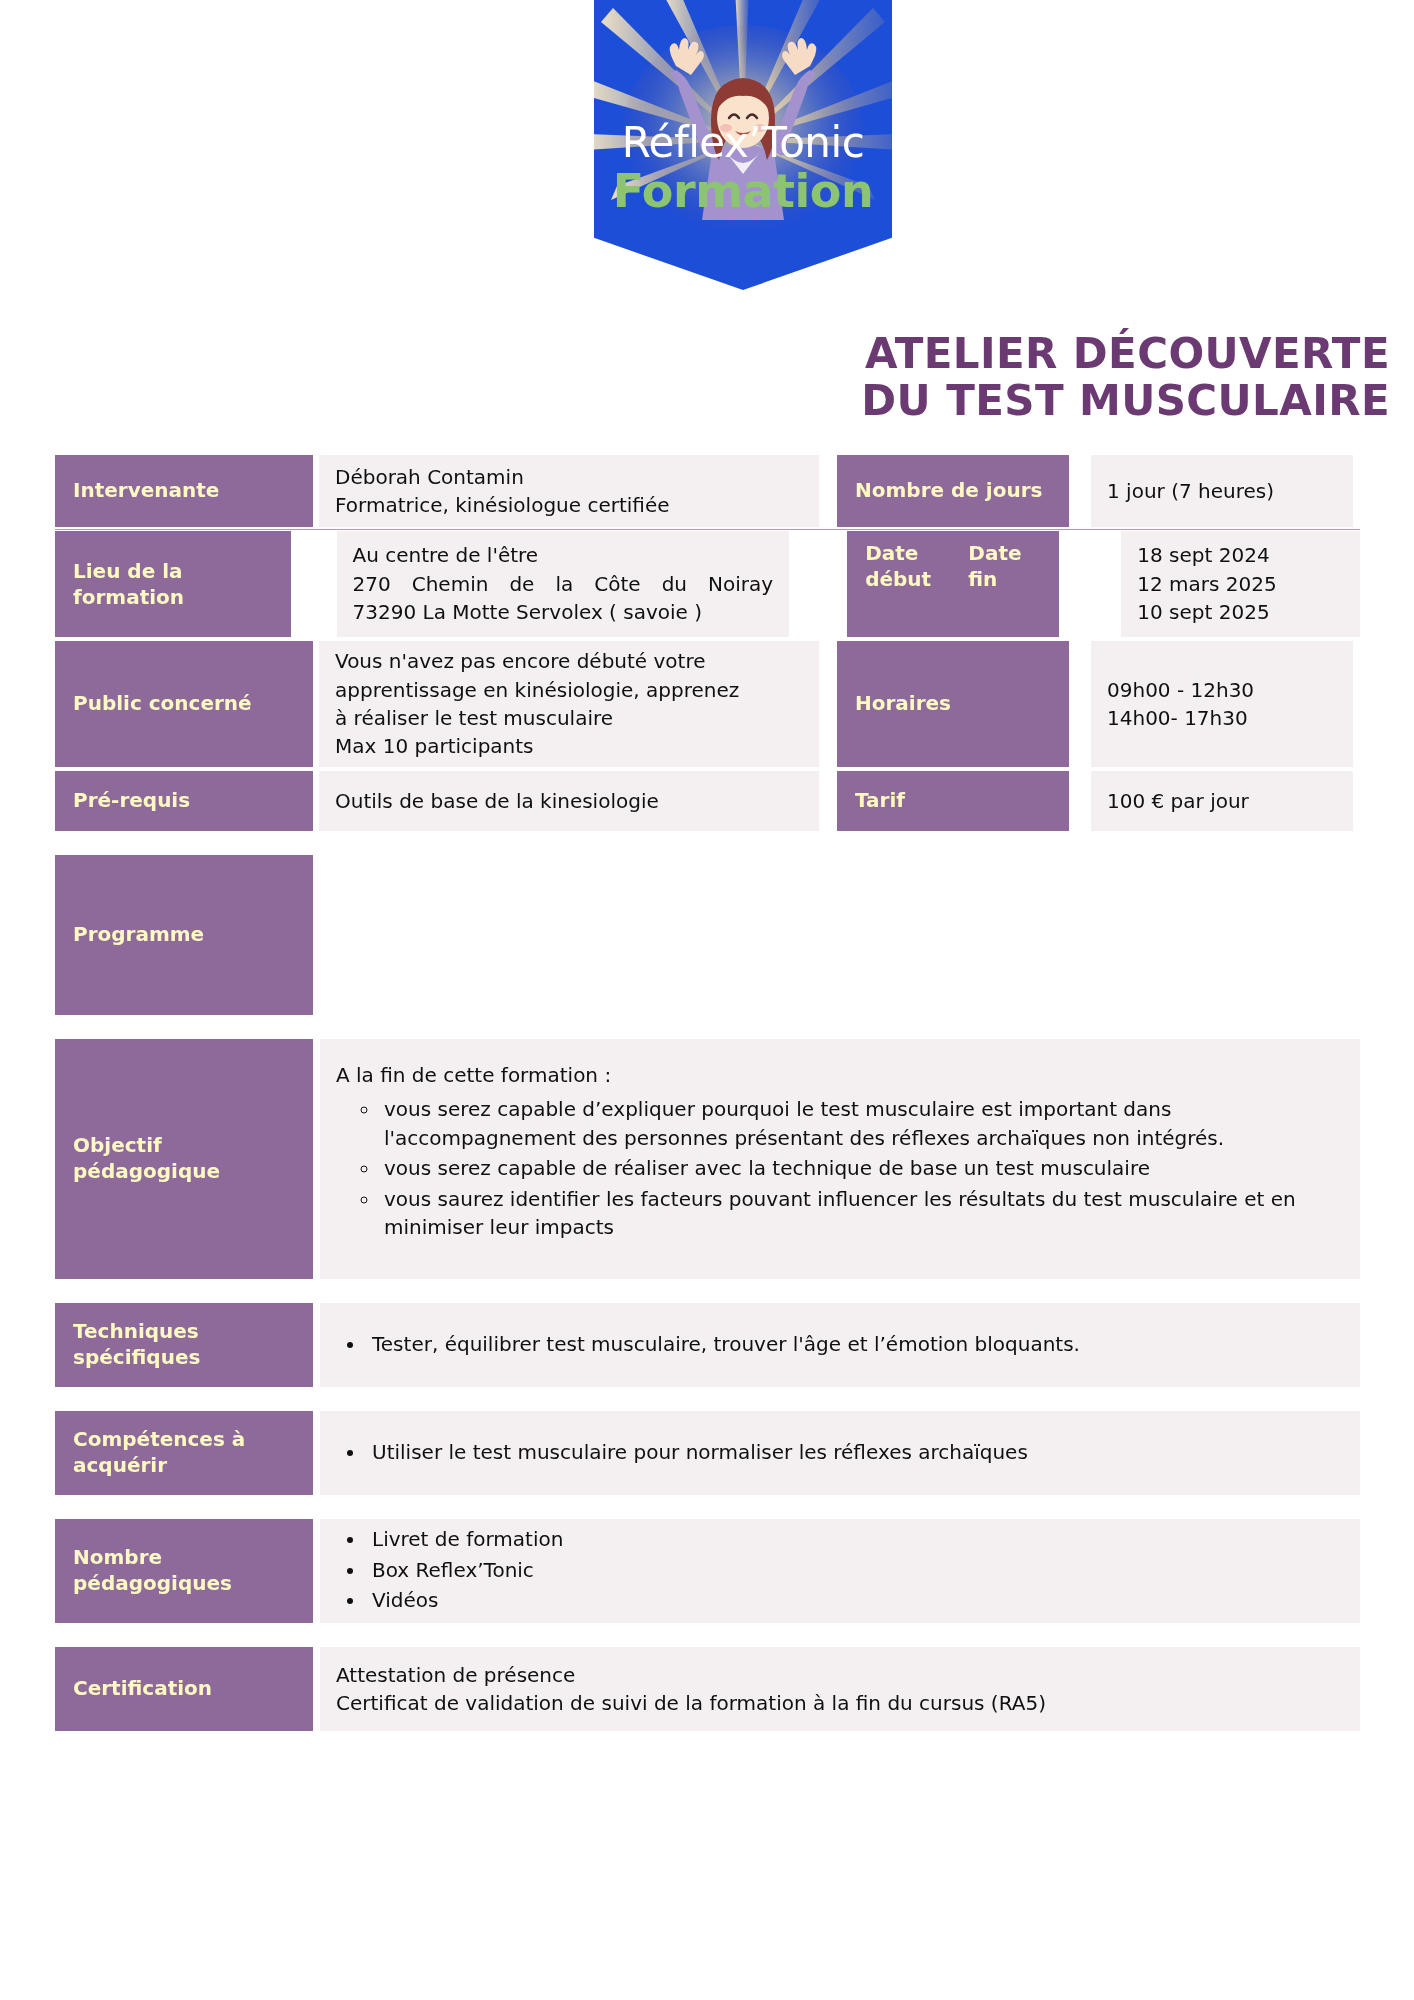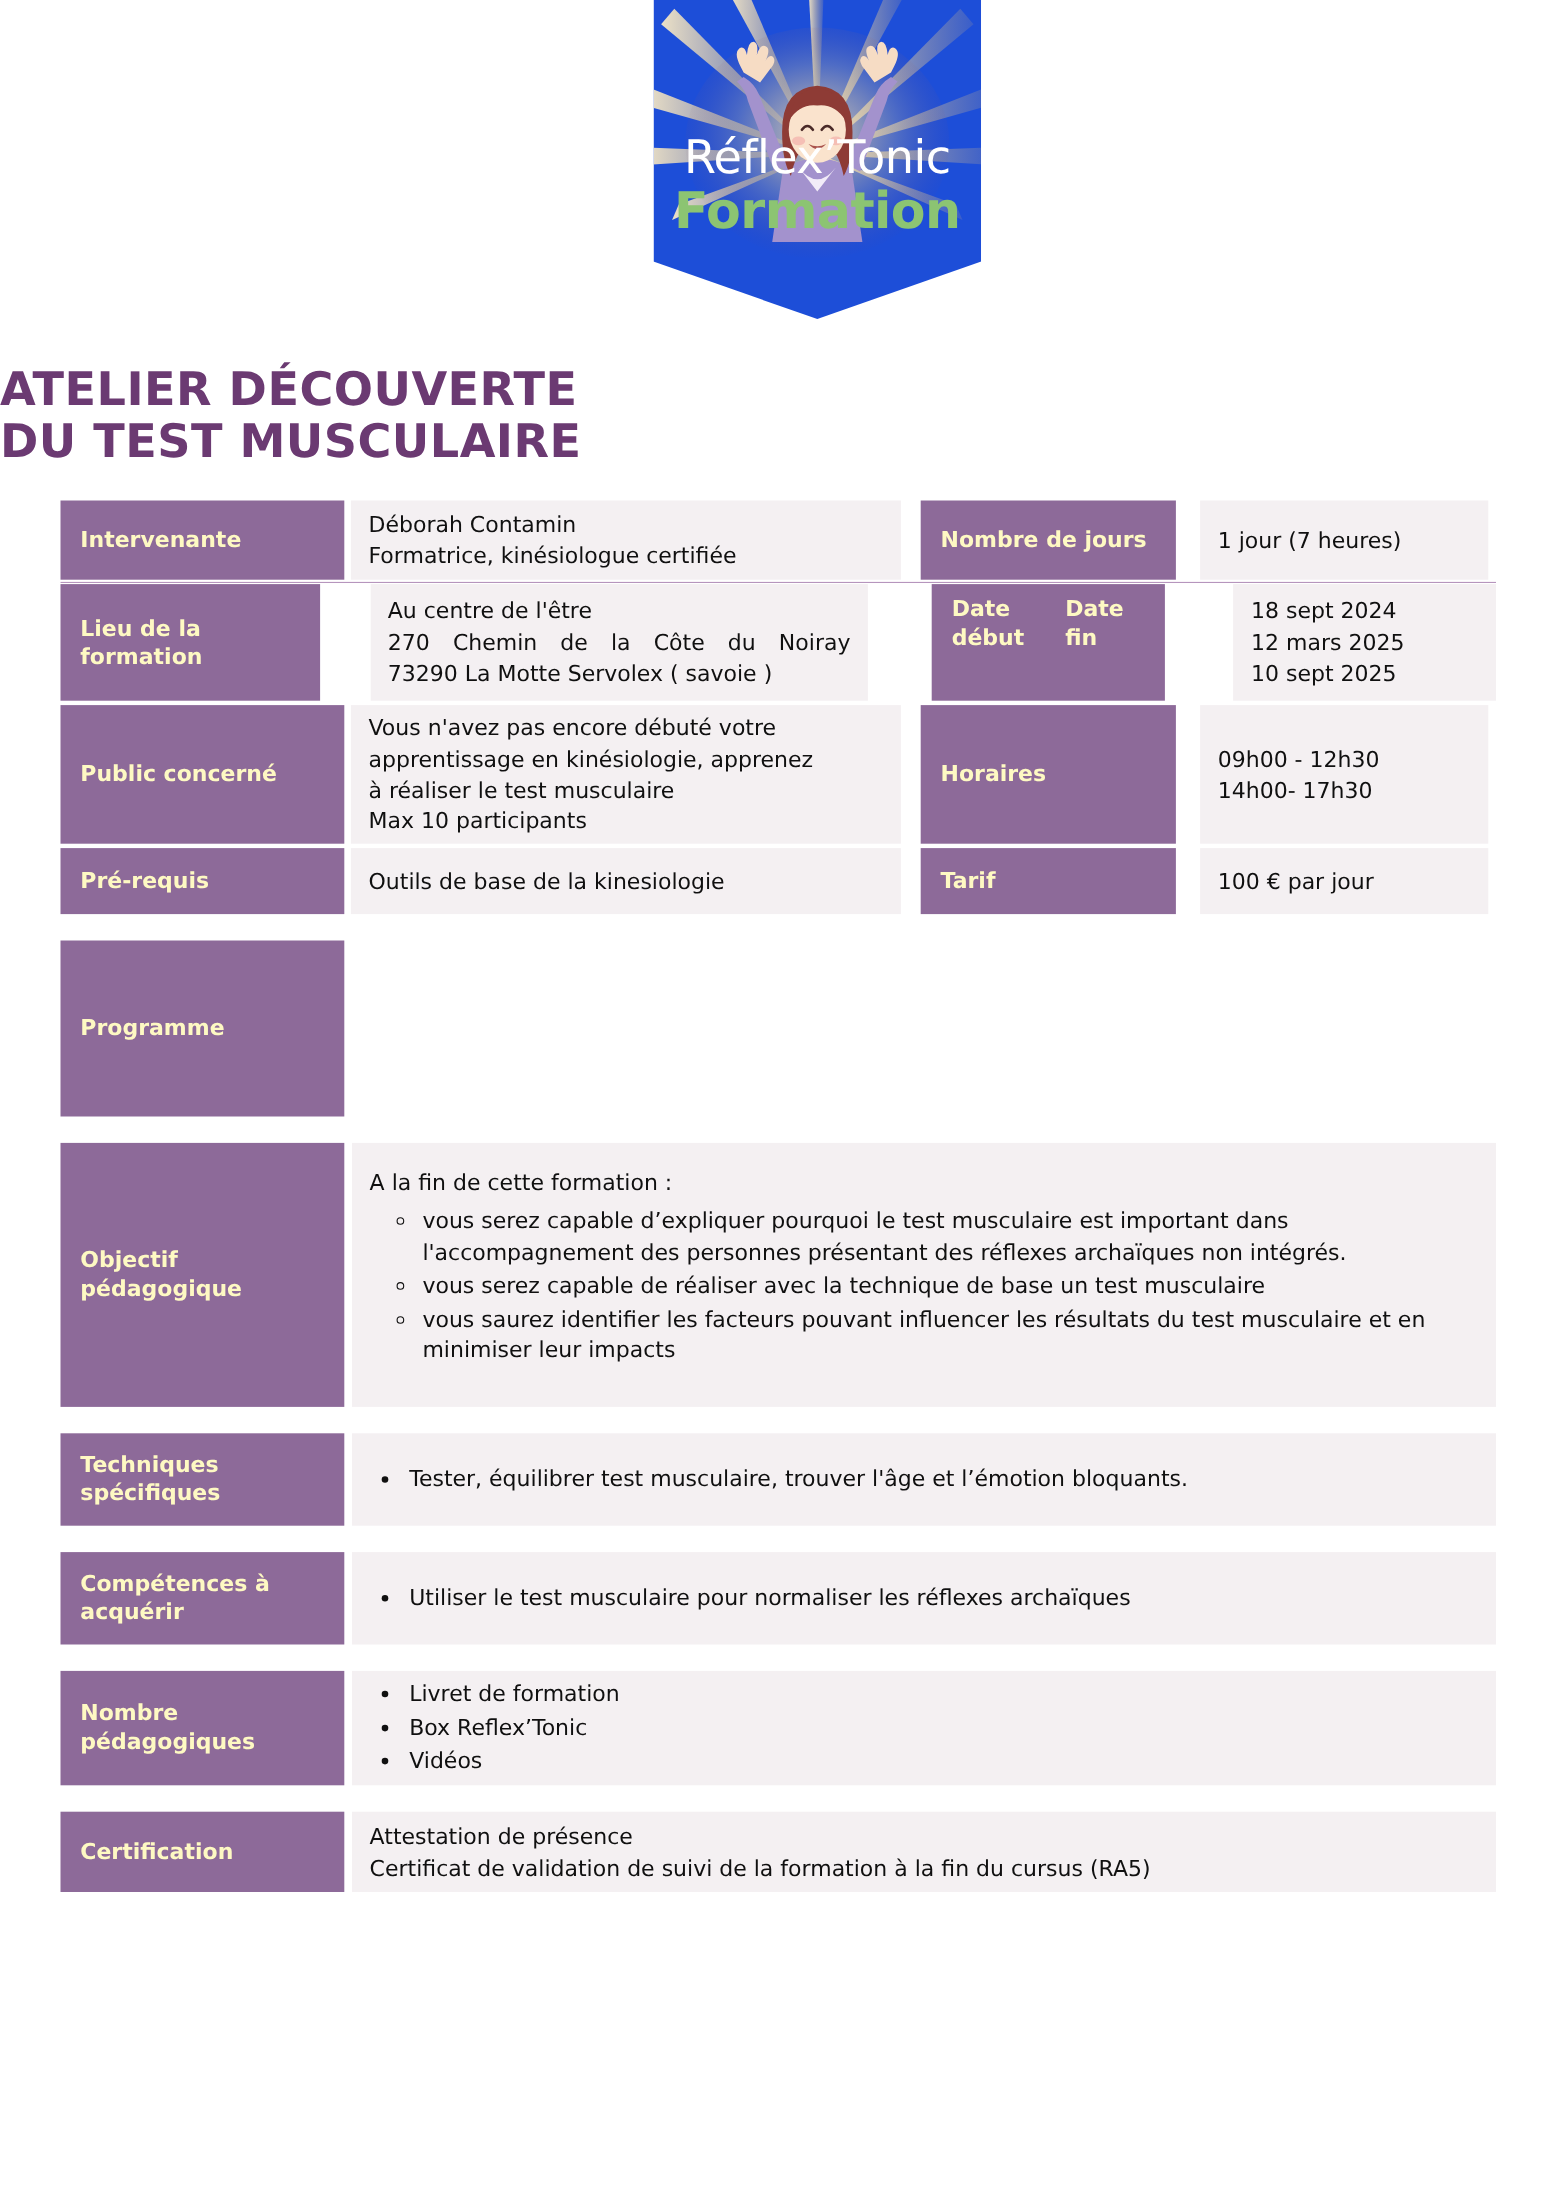--- a/index.html
+++ b/index.html
@@ -36,21 +36,21 @@
   .logo-line2{
     position:absolute;left:0;top:168px;width:100%;
     text-align:center;color:#8cc472;
     font-size:46px;font-weight:bold;line-height:1;letter-spacing:-0.5px;
     font-family:"DejaVu Sans","Liberation Sans",sans-serif;
   }
 
   
   .doc-title{
     position:absolute;left:0;top:330px;width:1390px;
-    text-align:left;
+    text-align:right;
     color:#6b3a72;
     font-size:42px;font-weight:bold;line-height:1.12;
     letter-spacing:0.4px;
   }
   .doc-title .t2{display:block;}
 
   
   .grid{position:absolute;left:55px;top:455px;width:1305px;}
 
   .row{display:flex;width:100%;margin-bottom:2px;}
@@ -295,21 +295,21 @@
         <ul class="disc">
           <li>Livret de formation</li>
           <li>Box Reflex’Tonic</li>
           <li>Vidéos</li>
         </ul>
       </div>
     </div>
 
     <div class="block-gap"></div>
 
-    <div class="row two" style="height:73px;">
+    <div class="row two" style="height:84px;">
       <div class="lbl lbl-a">Certification</div>
       <div class="val val-a">
         <span class="plain-line">Attestation de présence</span>
         <span class="plain-line">Certificat de validation de suivi de la formation à la fin du cursus (RA5)</span>
       </div>
     </div>
 
   </div>
 </div>
 

